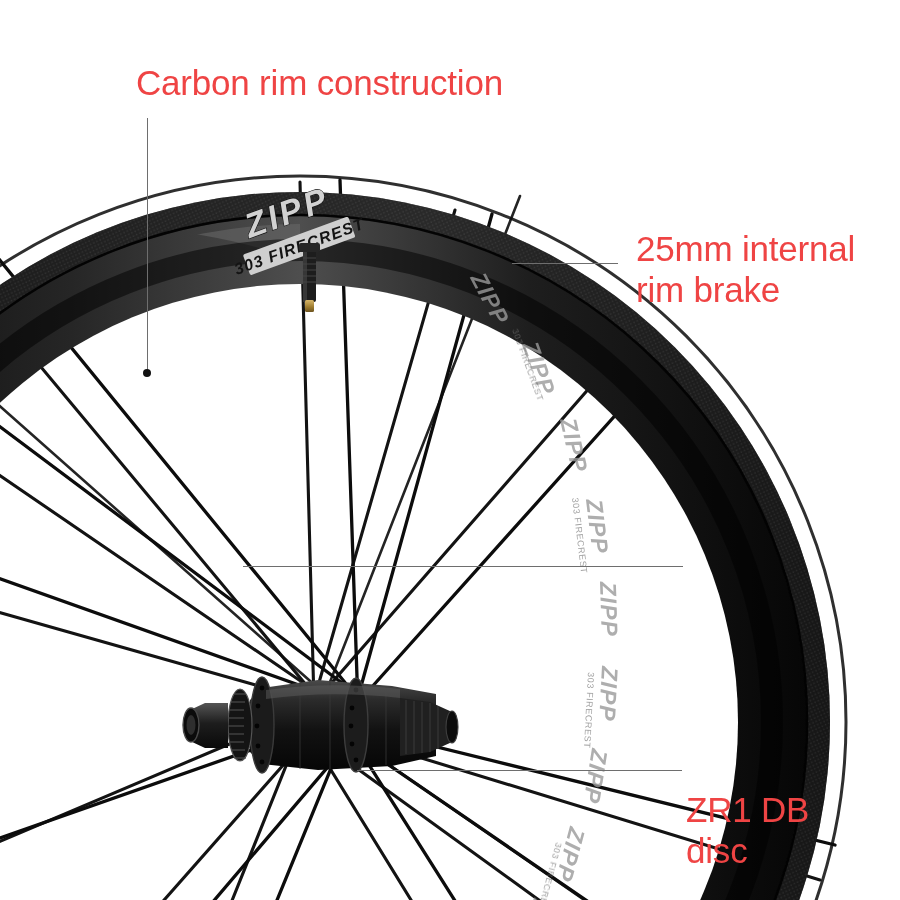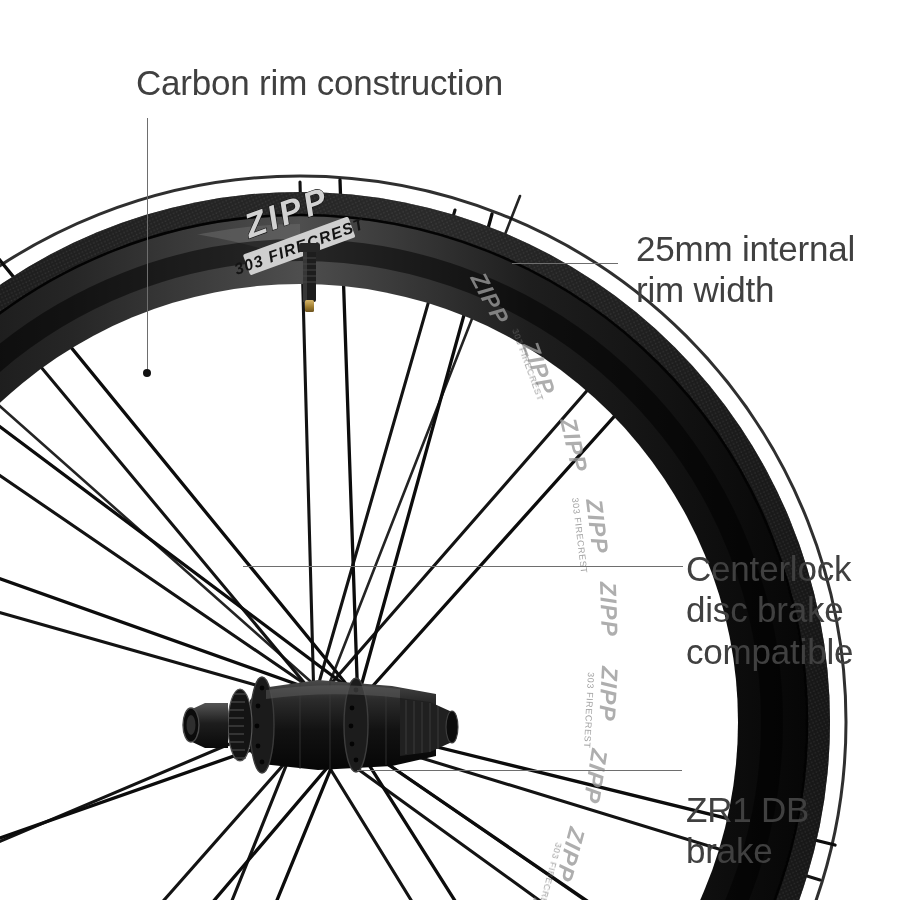--- a/index.html
+++ b/index.html
@@ -19,21 +19,21 @@
   }
   #photo {
     position: absolute;
     left: 0; top: 0;
     width: 900px;
     height: 900px;
     display: block;
   }
   .callout {
     position: absolute;
-    color: #404040;
+    color: #ef4444;
     font-family: "Liberation Sans", sans-serif;
     font-size: 35px;
     line-height: 1.18;
     letter-spacing: -0.2px;
     white-space: pre-line;
     font-weight: 400;
   }
   #callout-rim      { left: 136px; top: 62px;  }
   #callout-width    { left: 636px; top: 228px; }
   #callout-cl       { left: 686px; top: 548px; }
@@ -298,19 +298,18 @@
   <div class="leader-dot" id="dot-rim"></div>
 
   <div class="leader h" id="leader-width"></div>
 
   <div class="leader h" id="leader-cl"></div>
 
   <div class="leader h" id="leader-hubs"></div>
 
   <div class="callout" id="callout-rim">Carbon rim construction</div>
 
-  <div class="callout" id="callout-width"><span>25mm internal</span><br><span>rim width</span></div>
-
-  <div class="callout" id="callout-cl"><span>Centerlock</span><br><span>disc brake</span><br><span>compatible</span></div>
-
-  <div class="callout" id="callout-hubs"><span>ZR1 DB</span><br><span>brake</span></div>
+  <div class="callout" id="callout-width"><span>25mm internal</span><br><span>rim brake</span></div>
+
+
+  <div class="callout" id="callout-hubs"><span>ZR1 DB</span><br><span>disc</span></div>
 
 </div>
 
 </body></html>

